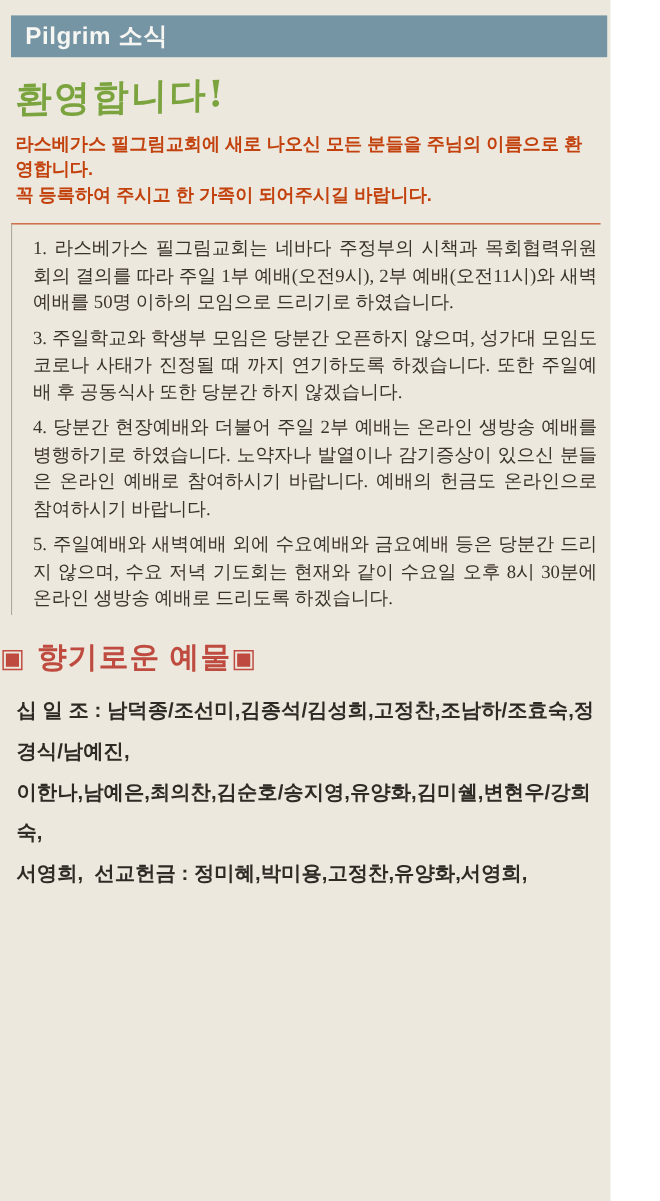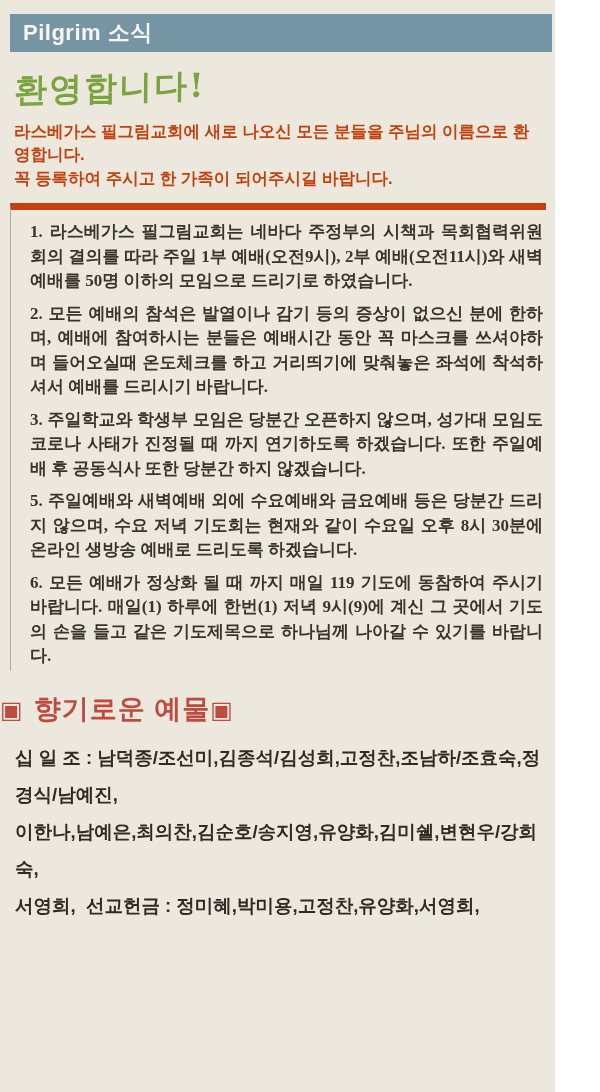--- a/index.html
+++ b/index.html
@@ -28,24 +28,23 @@
     font-size:33px;font-weight:bold;letter-spacing:2px;
     font-family:"DejaVu Serif","Liberation Serif",serif;
     transform:rotate(-1.5deg) skewX(-2deg);
   }
   .welcome-message{
     margin-top:9px;
     color:#c2410c;font-size:16.5px;font-weight:bold;line-height:1.42;
   }
   .notice-box{
     margin:13px 9px 0 10px;
-    border-top:7px solid #c2410c;
+    border-top:1px solid #c2410c;
     border-left:1px solid #b0a99b;
     padding:10px 3px 2px 19px;
-    font-weight:bold;
   }
   .notice{
     font-family:"Liberation Serif","DejaVu Serif",serif;
     color:#3a332b;
     font-size:17px;line-height:24.5px;
     text-align:justify;
     margin:0 0 8px 0;
   }
   .notice:last-child{margin-bottom:0;}
   .offering-heading{
@@ -81,24 +80,23 @@
   <div class="welcome">
     <div class="welcome-headline">환영합니다!</div>
     <div class="welcome-message">
       <div>라스베가스 필그림교회에 새로 나오신 모든 분들을 주님의 이름으로 환영합니다.</div>
       <div>꼭 등록하여 주시고 한 가족이 되어주시길 바랍니다.</div>
     </div>
   </div>
 
   <div class="notice-box">
     <p class="notice">1. 라스베가스 필그림교회는 네바다 주정부의 시책과 목회협력위원회의 결의를 따라 주일 1부 예배(오전9시), 2부 예배(오전11시)와 새벽예배를 50명 이하의 모임으로 드리기로 하였습니다.</p>
-    <p class="notice">2. 모든 예배의 참석은 발열이나 감기 등의 증상이 없으신 분에 한하며, 예배에 참여하시는 분들은 예배시간 동안 꼭 마스크를 쓰셔야하며 들어오실때 온도체크를 하고 거리띄기에 맞춰놓은 좌석에 착석하셔서 예배를 드리시기 바랍니다.</p>
     <p class="notice">3. 주일학교와 학생부 모임은 당분간 오픈하지 않으며, 성가대 모임도 코로나 사태가 진정될 때 까지 연기하도록 하겠습니다. 또한 주일예배 후 공동식사 또한 당분간 하지 않겠습니다.</p>
+    <p class="notice">4. 당분간 현장예배와 더불어 주일 2부 예배는 온라인 생방송 예배를 병행하기로 하였습니다. 노약자나 발열이나 감기증상이 있으신 분들은 온라인 예배로 참여하시기 바랍니다. 예배의 헌금도 온라인으로 참여하시기 바랍니다.</p>
     <p class="notice">5. 주일예배와 새벽예배 외에 수요예배와 금요예배 등은 당분간 드리지 않으며, 수요 저녁 기도회는 현재와 같이 수요일 오후 8시 30분에 온라인 생방송 예배로 드리도록 하겠습니다.</p>
-    <p class="notice">6. 모든 예배가 정상화 될 때 까지 매일 119 기도에 동참하여 주시기 바랍니다. 매일(1) 하루에 한번(1) 저녁 9시(9)에 계신 그 곳에서 기도의 손을 들고 같은 기도제목으로 하나님께 나아갈 수 있기를 바랍니다.</p>
   </div>
 
   <div class="offering-heading">
     <span class="sq sq-left">▣</span><span>향기로운 예물</span><span class="sq">▣</span>
   </div>
 
   <div class="names">
     <div class="name-row">십 일 조 : 남덕종/조선미,김종석/김성희,고정찬,조남하/조효숙,정경식/남예진,</div>
     <div class="name-row indent">이한나,남예은,최의찬,김순호/송지영,유양화,김미쉘,변현우/강희숙,</div>
     <div class="name-row indent">서영희,  선교헌금 : 정미혜,박미용,고정찬,유양화,서영희,</div>

